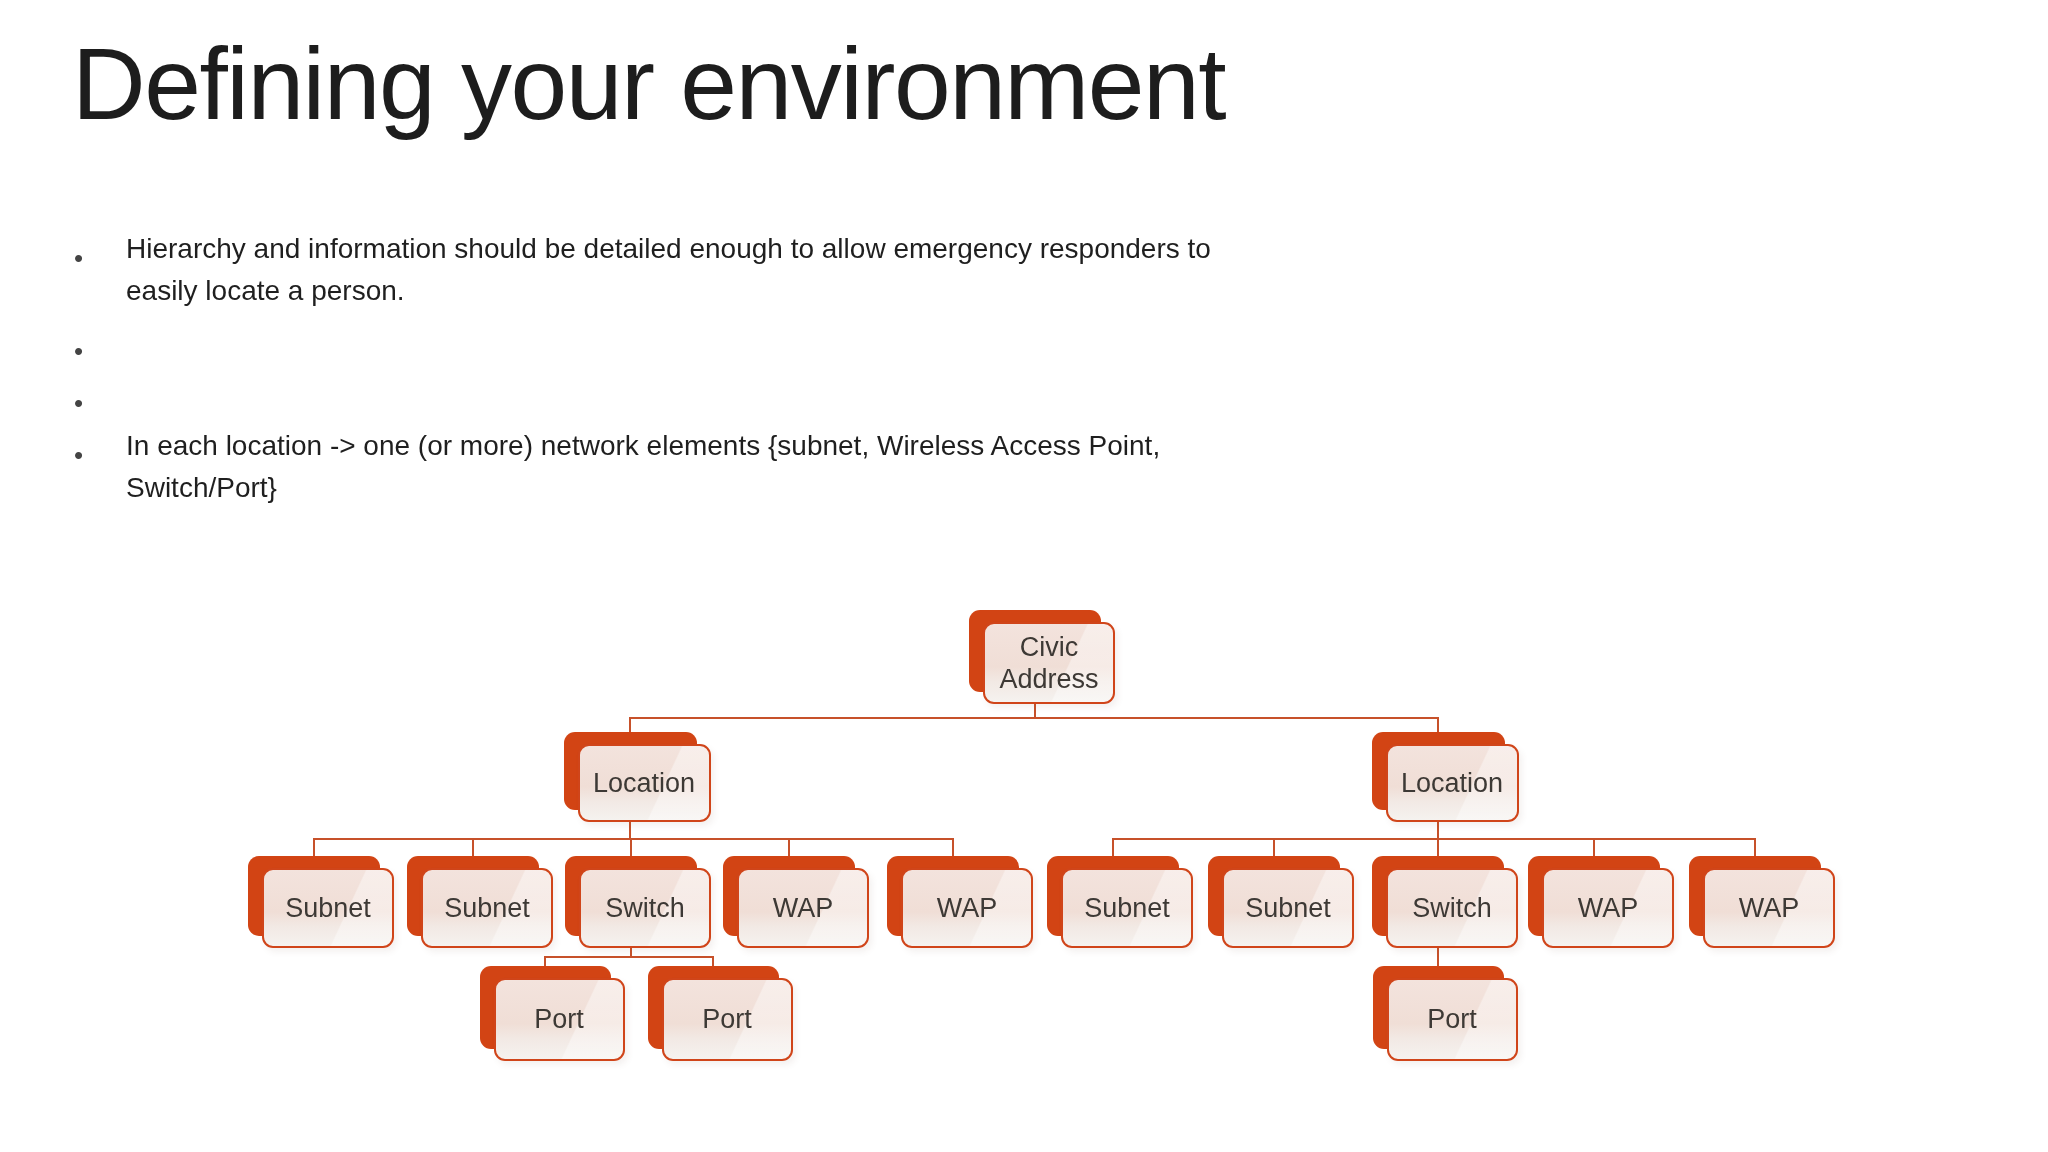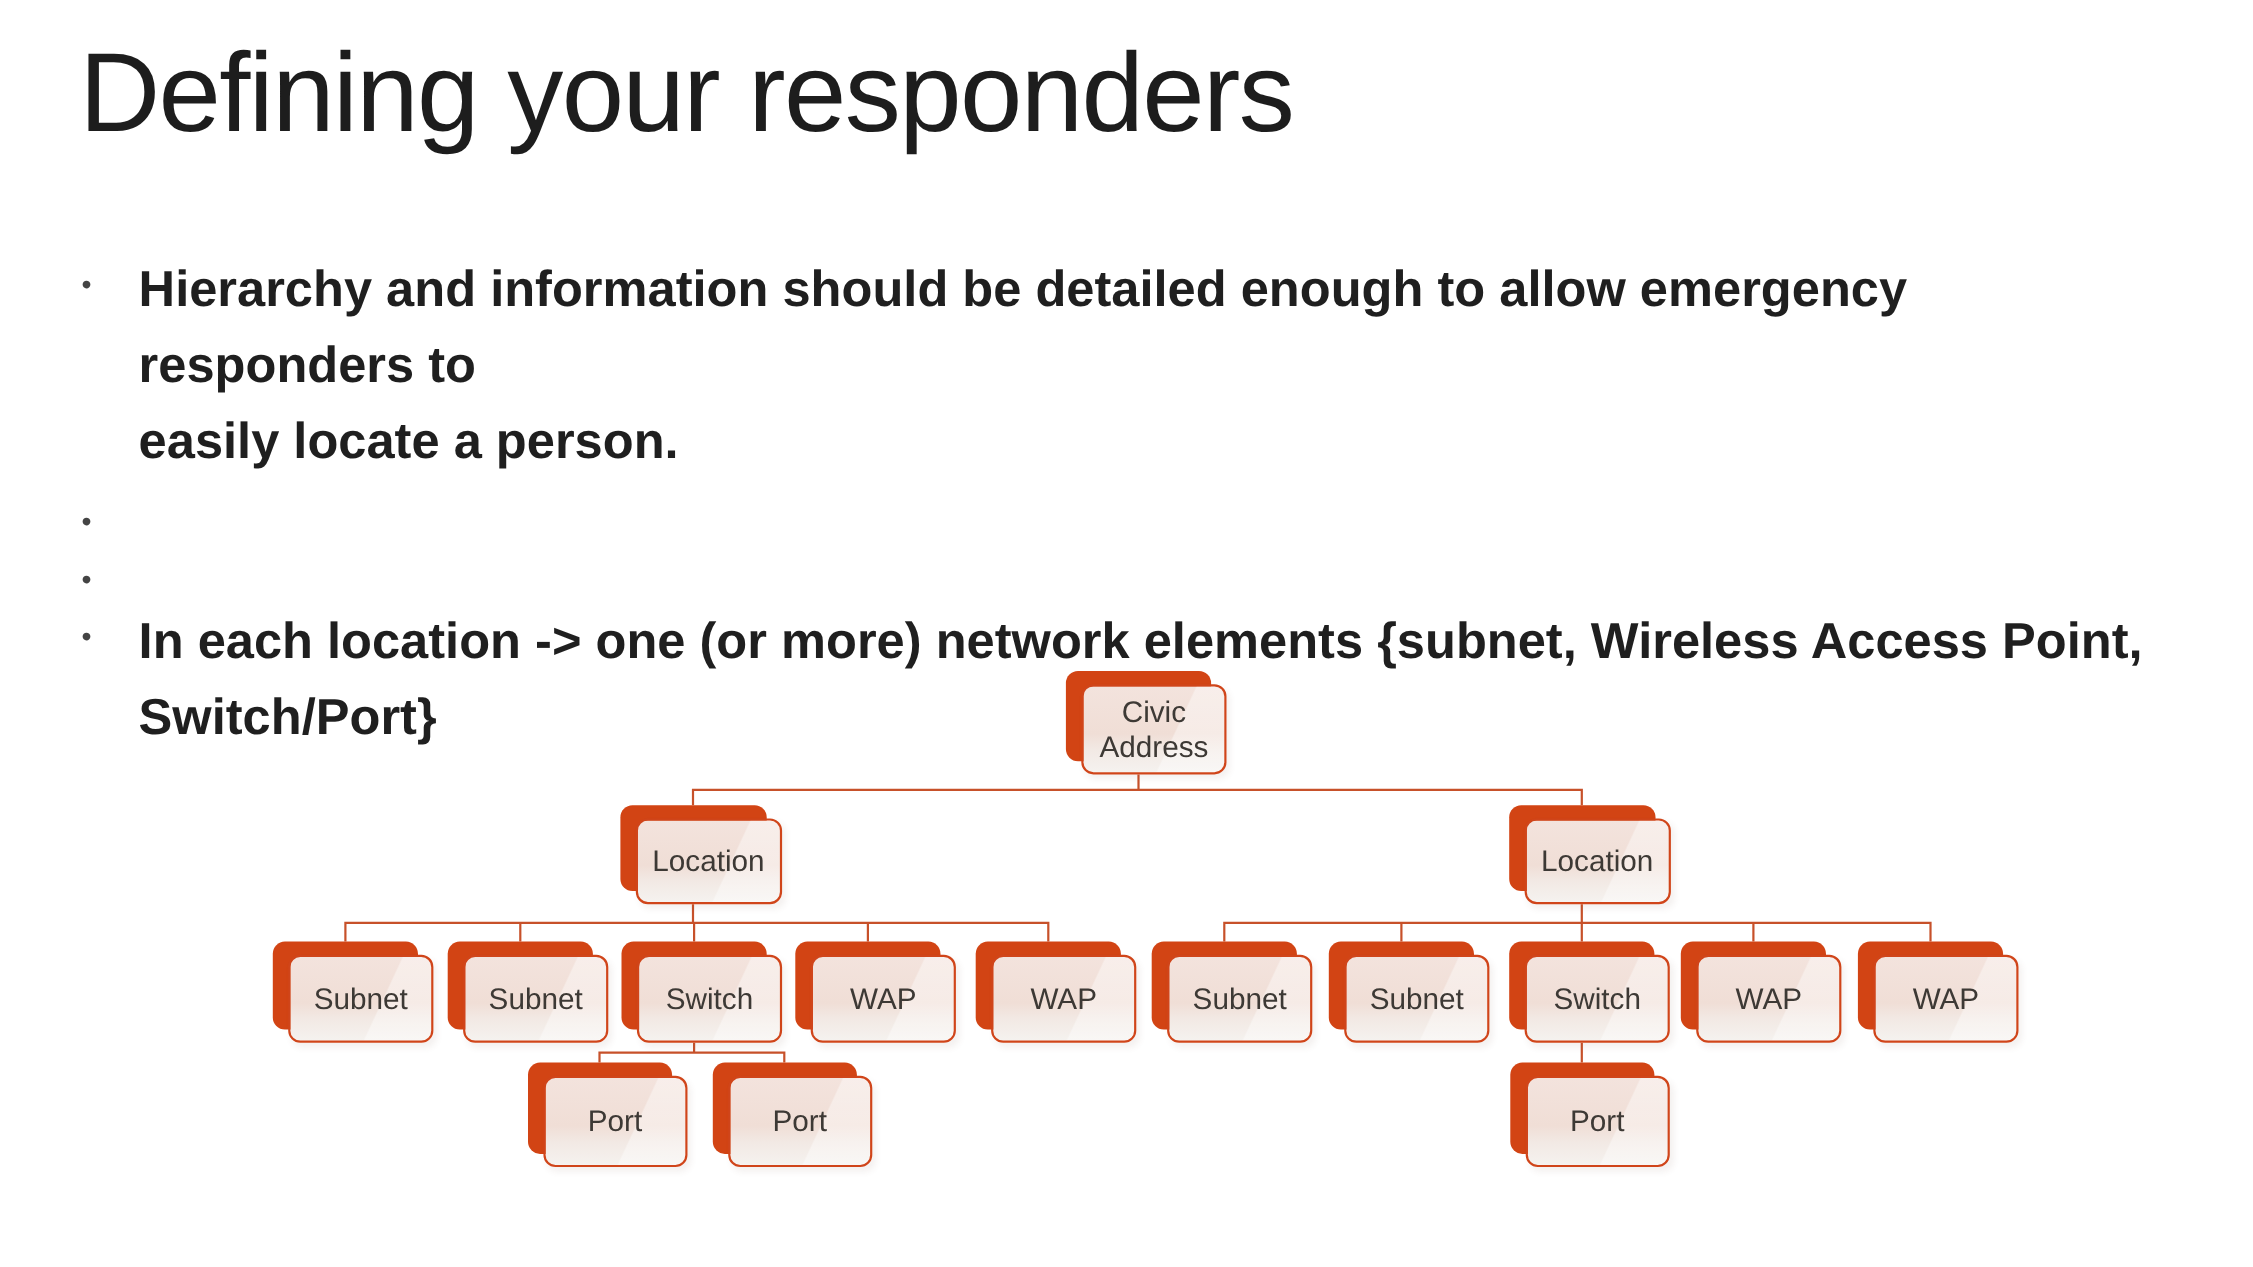--- a/index.html
+++ b/index.html
@@ -42,25 +42,24 @@
   }
   .bullet-marker {
     flex: 0 0 52px;
     width: 52px;
     font-size: 26px;
     line-height: 1;
     padding-top: 17px;
     color: var(--bullet-marker, #444444);
   }
   .bullet-text {
-    font-size: 46px;
+    font-size: 28px;
     line-height: 1.5;
     color: var(--body-text, #1f1f1f);
     white-space: pre-line;
-    font-weight: bold;
   }
   .diagram {
     position: absolute;
     inset: 0;
     padding-left: 24px;
   }
   .connector-svg {
     position: absolute;
     left: 0;
     top: 0;
@@ -94,21 +93,21 @@
     line-height: 1.2;
     text-align: center;
     color: var(--node-text, #3d3935);
     padding: 0 8px;
   }
 </style>
 </head>
 <body>
 
 <div class="slide">
-  <h1 class="slide-title">Defining your responders</h1>
+  <h1 class="slide-title">Defining your environment</h1>
   <ul class="bullet-list" id="bullets">
       <li class="bullet-item">
         <span class="bullet-marker">•</span>
         <span class="bullet-text">Hierarchy and information should be detailed enough to allow emergency responders to
 easily locate a person.</span>
       </li>
       <li class="bullet-item">
         <span class="bullet-marker">•</span>
       </li>
       <li class="bullet-item">

